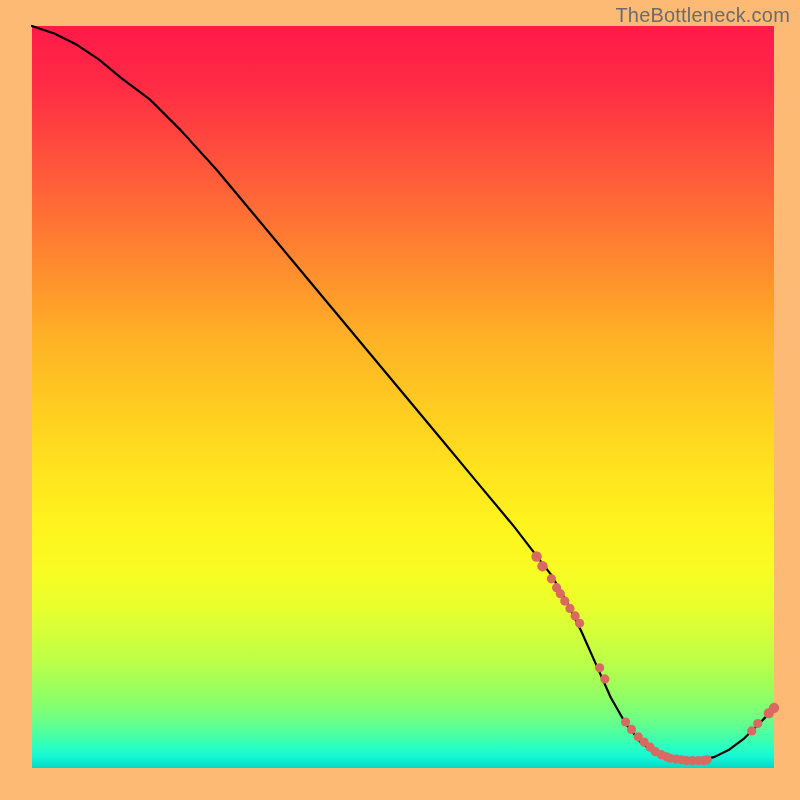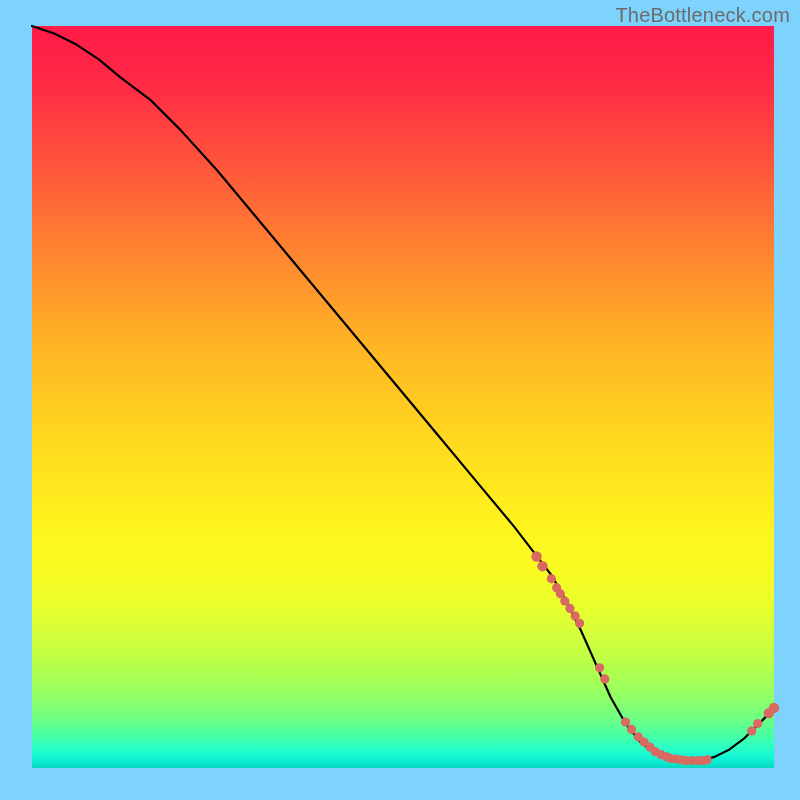--- a/index.html
+++ b/index.html
@@ -8,21 +8,21 @@
     width: 800px;
     height: 800px;
     background: #000;
     overflow: hidden;
     font-family: Arial, Helvetica, sans-serif;
   }
   .wrap {
     position: relative;
     width: 800px;
     height: 800px;
-    background: #7dd3fc;
+    background: #fdba74;
   }
   .plot {
     position: absolute;
     left: 32px;
     top: 26px;
     width: 742px;
     height: 742px;
     background: linear-gradient(to bottom,
       #ff1a49 0%,
       #ff2b44 8%,

